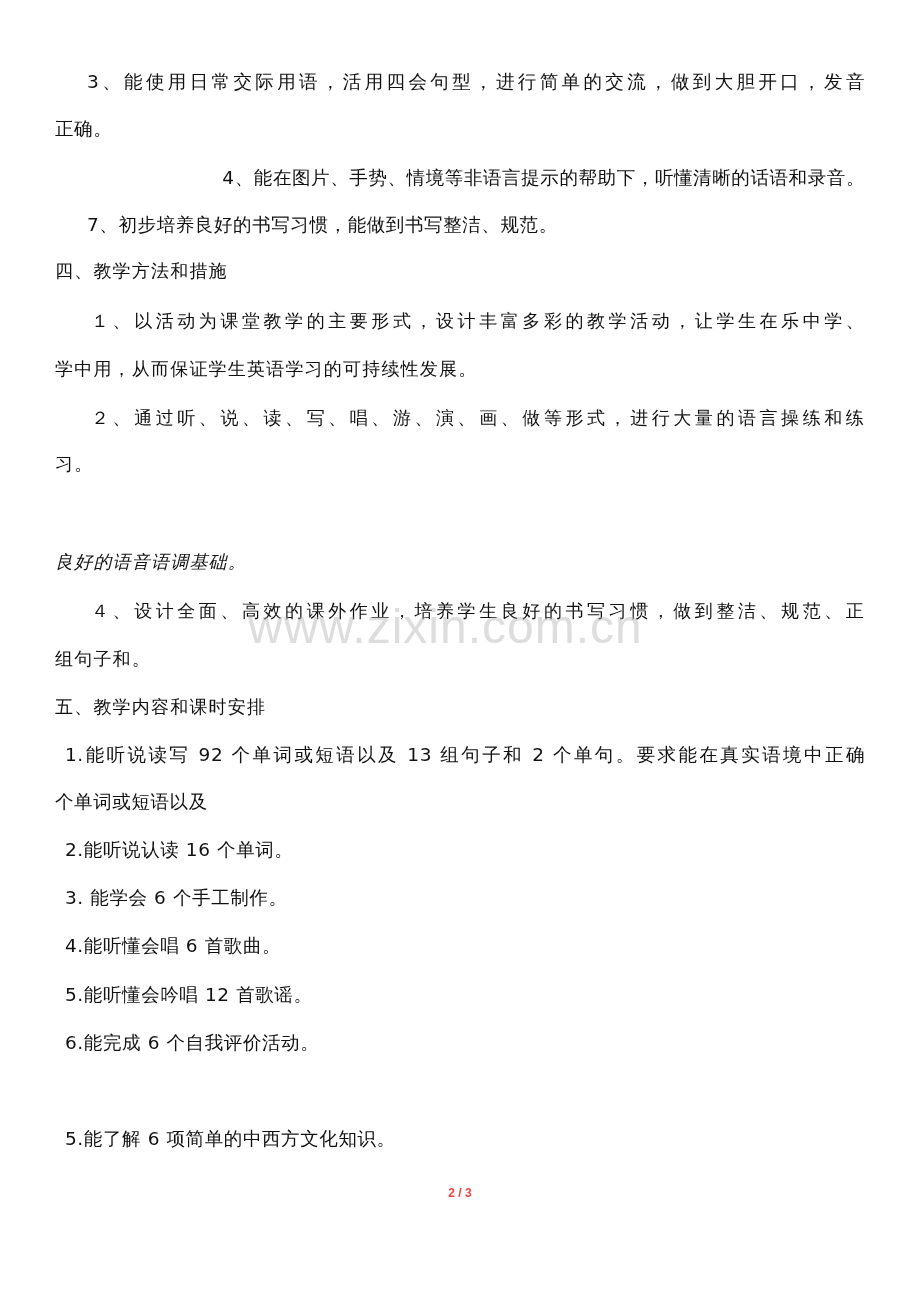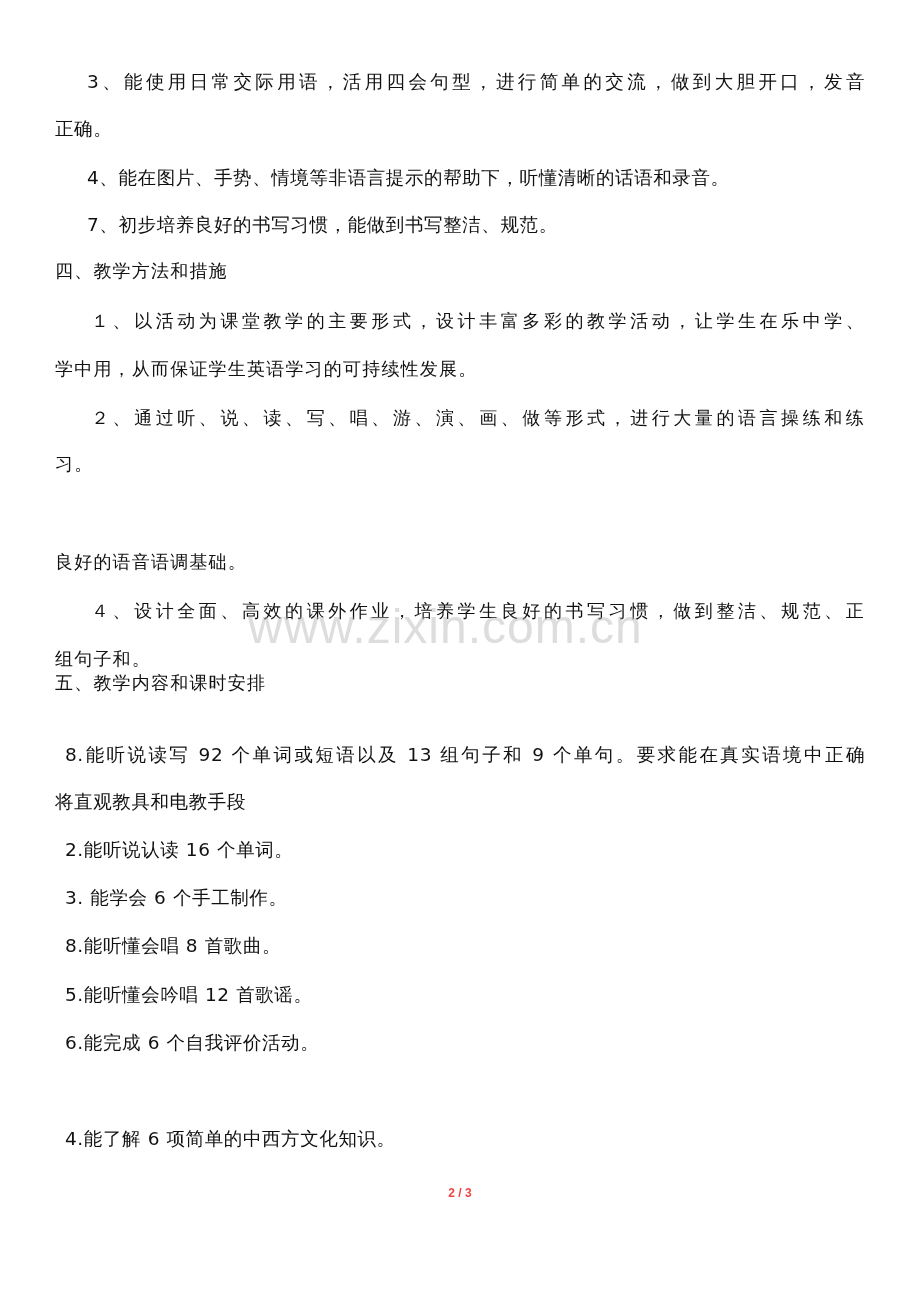--- a/index.html
+++ b/index.html
@@ -65,44 +65,44 @@
       color: #ef4444;
     }
   </style>
 </head>
 <body>
 
 <div class="page">
 
   <div class="line justify" style="top:67px; padding-left:32px;">3、能使用日常交际用语，活用四会句型，进行简单的交流，做到大胆开口，发音</div>
   <div class="line" style="top:114px;">正确。</div>
-  <div class="line" style="top:163px; padding-left:32px;">4、能在图片、手势、情境等非语言提示的帮助下，听懂清晰的话语和录音。</div>
+  <div class="line" style="top:163px; padding-left:32px;text-align:right;">4、能在图片、手势、情境等非语言提示的帮助下，听懂清晰的话语和录音。</div>
   <div class="line" style="top:210px; padding-left:32px;">7、初步培养良好的书写习惯，能做到书写整洁、规范。</div>
 
   <div class="line serif" style="top:256px;">四、教学方法和措施</div>
 
   <div class="line serif justify" style="top:306px; padding-left:36px;">１、以活动为课堂教学的主要形式，设计丰富多彩的教学活动，让学生在乐中学、</div>
   <div class="line serif" style="top:354px;">学中用，从而保证学生英语学习的可持续性发展。</div>
 
   <div class="line serif justify" style="top:403px; padding-left:36px;">２、通过听、说、读、写、唱、游、演、画、做等形式，进行大量的语言操练和练</div>
   <div class="line serif" style="top:449px;">习。</div>
 
-  <div class="line serif" style="top:547px;">良好的语音语调基础。</div>
+  <div class="line serif" style="top:547px;font-style:italic;">良好的语音语调基础。</div>
 
   <div class="line serif justify" style="top:596px; padding-left:36px;">４、设计全面、高效的课外作业，培养学生良好的书写习惯，做到整洁、规范、正</div>
   <div class="line serif" style="top:644px;">组句子和。</div>
 
-  <div class="line serif" style="top:668px;">五、教学内容和课时安排</div>
+  <div class="line serif" style="top:692px;">五、教学内容和课时安排</div>
 
-  <div class="line justify" style="top:740px; padding-left:10px;">8.能听说读写 92 个单词或短语以及 13 组句子和 9 个单句。要求能在真实语境中正确</div>
-  <div class="line" style="top:787px;">将直观教具和电教手段</div>
+  <div class="line justify" style="top:740px; padding-left:10px;">1.能听说读写 92 个单词或短语以及 13 组句子和 2 个单句。要求能在真实语境中正确</div>
+  <div class="line" style="top:787px;">个单词或短语以及</div>
 
   <div class="line" style="top:835px; padding-left:10px;">2.能听说认读 16 个单词。</div>
   <div class="line" style="top:883px; padding-left:10px;">3.  能学会 6 个手工制作。</div>
-  <div class="line" style="top:931px; padding-left:10px;">8.能听懂会唱 8 首歌曲。</div>
+  <div class="line" style="top:931px; padding-left:10px;">4.能听懂会唱 6 首歌曲。</div>
   <div class="line" style="top:980px; padding-left:10px;">5.能听懂会吟唱 12 首歌谣。</div>
   <div class="line" style="top:1028px; padding-left:10px;">6.能完成 6 个自我评价活动。</div>
-  <div class="line" style="top:1124px; padding-left:10px;">4.能了解 6 项简单的中西方文化知识。</div>
+  <div class="line" style="top:1124px; padding-left:10px;">5.能了解 6 项简单的中西方文化知识。</div>
 
   <div class="watermark">www.zixin.com.cn</div>
 
   <div class="footer">2 / 3</div>
 </div>
 
 </body></html>

